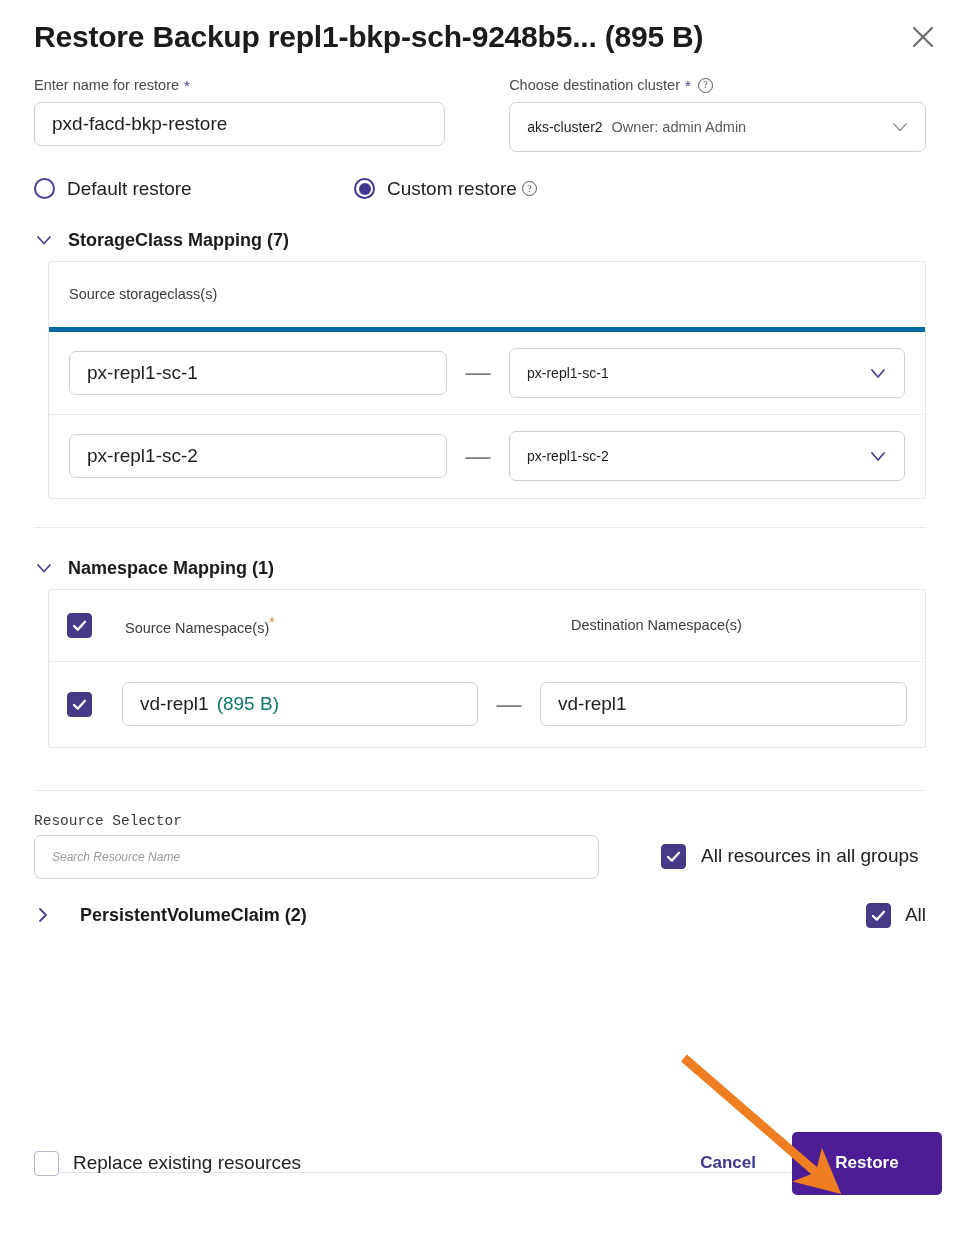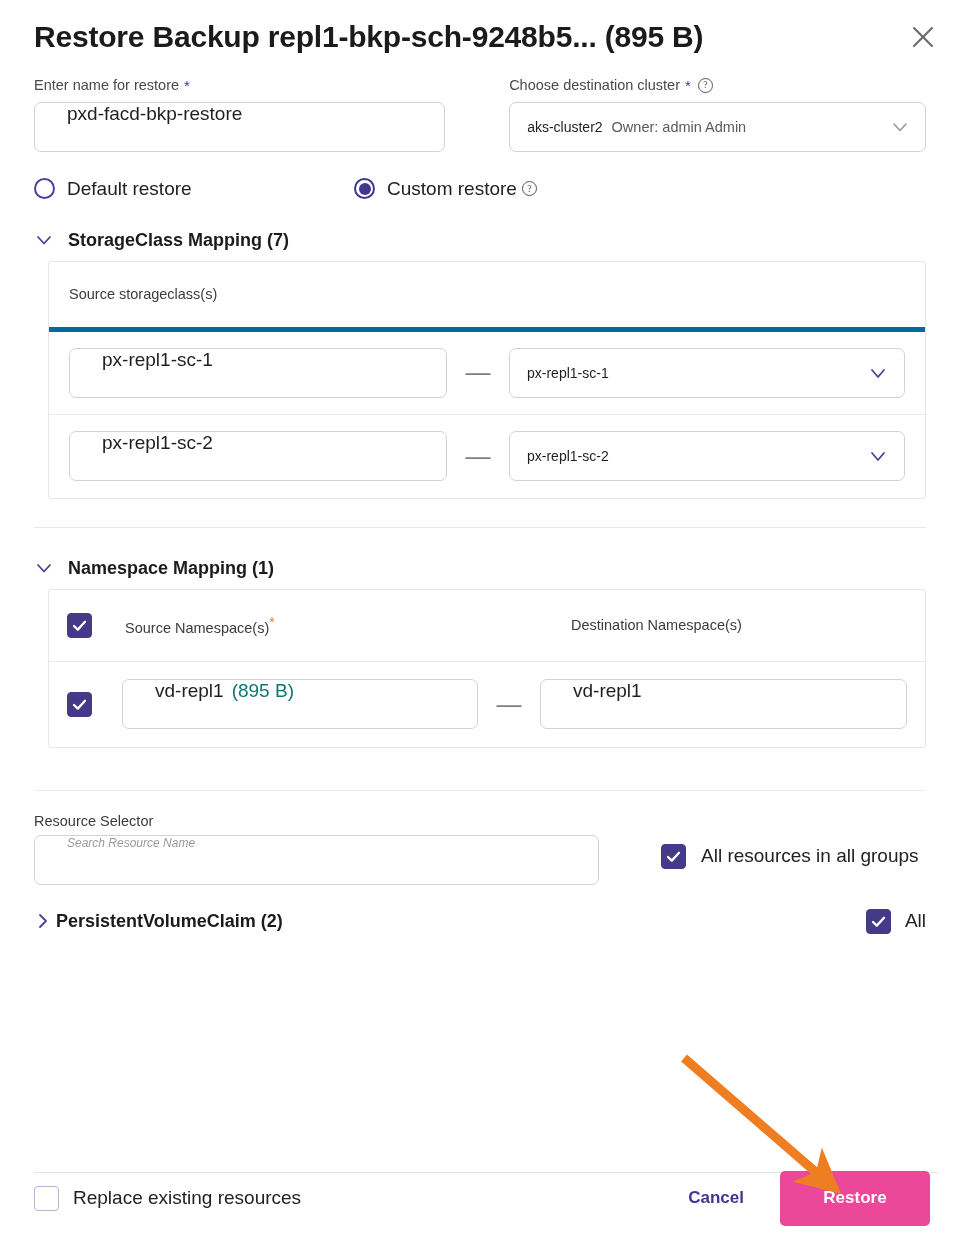--- a/index.html
+++ b/index.html
@@ -61,26 +61,26 @@
   .help-icon {
     display: inline-flex; align-items: center; justify-content: center;
     width: 15px; height: 15px; border-radius: 50%;
     border: 1.3px solid #555; color: #555;
     font-size: 10px; line-height: 1; margin-left: 5px;
     font-family: "Liberation Serif", serif;
     cursor: pointer;
   }
 
   .text-input {
-    height: 50px;
+    height: 44px;
     border: 1px solid #d2d2d2;
     border-radius: 7px;
     background: #fff;
-    display: flex; align-items: flex-start;
-    padding: 0 32px;
+    display: flex; align-items: center;
+    padding: 0 17px;
     font-size: 19px;
     color: #1f1f1f;
   }
   .text-input.placeholder-style {
     color: #9a9a9a;
     font-style: italic;
     font-size: 12px;
   }
   .select-input {
     height: 50px;
@@ -204,62 +204,62 @@
 
   
   .divider {
     height: 1px; background: #e9e9e9;
     margin: 28px 34px 0 34px;
   }
 
   
   .res-wrap { padding: 0 34px; margin-top: 22px; display: flex; align-items: flex-start; }
   .res-left { width: 565px; }
-  .res-label { font-size: 14.5px; color: #3c3c3c; margin-bottom: 6px; }
+  .res-label { font-size: 14.5px; color: #3c3c3c; margin-bottom: 6px; font-family: Liberation Mono, monospace; }
   .res-right {
     display: flex; align-items: center; gap: 15px;
     margin-top: 31px; margin-left: 62px;
   }
   .res-right-text { font-size: 19px; color: #222; }
 
   .pvc-row {
     display: flex; align-items: center;
     padding: 0 34px; margin-top: 24px;
   }
-  .pvc-left { display: flex; align-items: center; gap: 4px; cursor: pointer; text-align: right; }
+  .pvc-left { display: flex; align-items: center; gap: 28px; cursor: pointer; text-align: right; }
   .pvc-chev { color: #4b4397; display: flex; }
   .pvc-title { font-size: 18px; font-weight: bold; color: #1b1b1b; }
   .pvc-right { margin-left: auto; display: flex; align-items: center; gap: 14px; }
   .pvc-all { font-size: 19px; color: #222; }
 
   
   .footer-divider {
     position: absolute; left: 34px; right: 22px; top: 1172px;
     height: 1px; background: #e4e4e4;
   }
   .footer {
-    position: absolute; left: 0; right: 0; top: 1160px;
+    position: absolute; left: 0; right: 0; top: 1125px;
     height: 76px;
     display: flex; align-items: center;
-    padding: 0 30px 0 34px;
+    padding: 0 18px 0 34px;
   }
   .replace-wrap { display: flex; align-items: center; gap: 14px; cursor: pointer; }
   .replace-text { font-size: 19px; color: #222; }
   .footer-actions { margin-left: auto; display: flex; align-items: center; gap: 30px; }
   .btn-cancel {
     background: none; border: none;
     color: #3f3891; font-size: 17px; font-weight: bold;
     cursor: pointer; font-family: inherit;
     padding: 10px 6px;
   }
   .btn-restore {
-    background: #ec4899; border: none;
+    background: #4c1d95; border: none;
     color: #fff; font-size: 17px; font-weight: bold;
     border-radius: 5px;
-    width: 150px; height: 55px;
+    width: 150px; height: 63px;
     cursor: pointer; font-family: inherit;
   }
 
   
   .annot-arrow {
     position: absolute;
     left: 0; top: 0;
     width: 960px; height: 1256px;
     pointer-events: none;
   }

